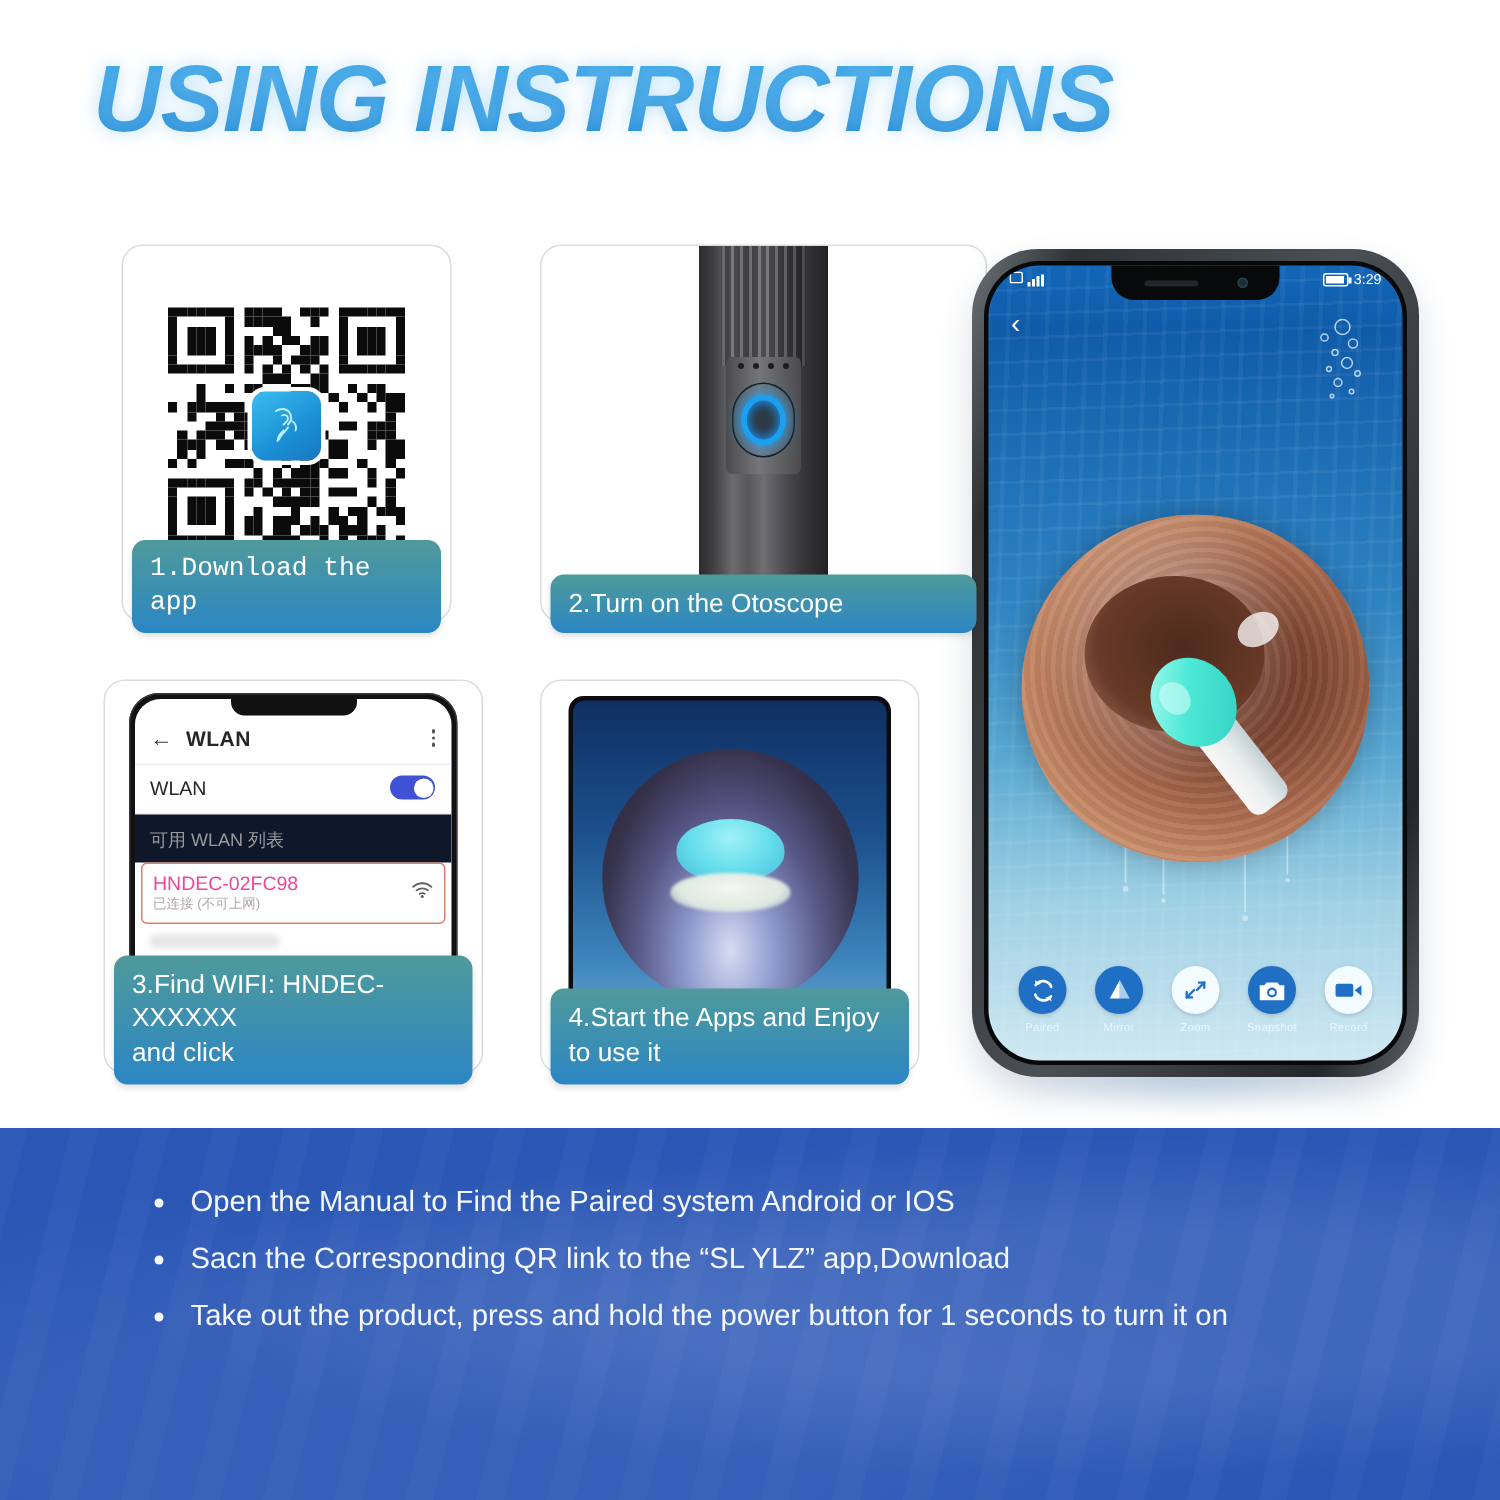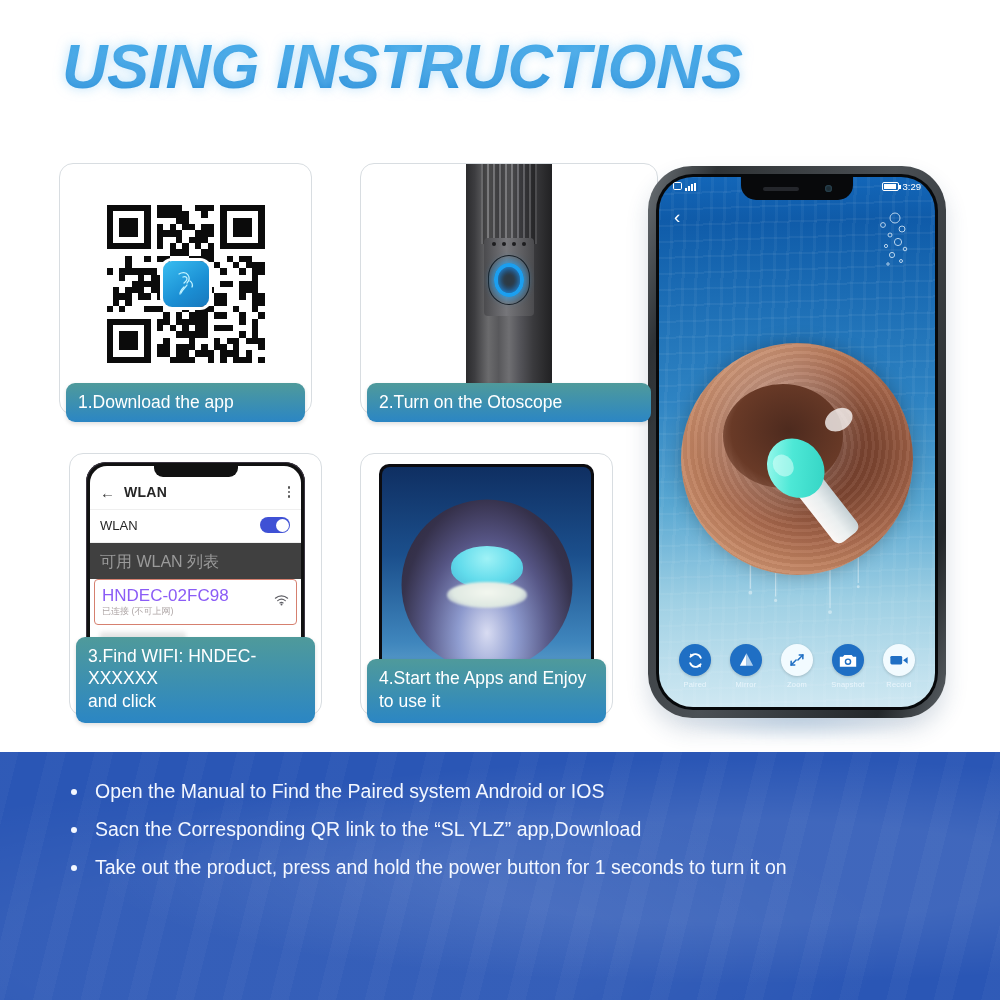--- a/index.html
+++ b/index.html
@@ -54,21 +54,21 @@
     color: #ffffff;
     font-size: 17.5px;
     line-height: 1.28;
     padding: 8px 12px 9px 12px;
     box-shadow: 0 2px 4px rgba(0,0,0,.13);
     z-index: 6;
   }
   .caption.two-line { padding-bottom: 11px; }
 
   
-  #card1 { left: 59px;  top: 163px; width: 253px; height: 252px; }
+  #card1 { left: 81px;  top: 163px; width: 220px; height: 252px; font-family: Liberation Mono, monospace; }
   #card2 { left: 360px; top: 163px; width: 298px; height: 252px; }
   #card3 { left: 69px;  top: 453px; width: 253px; height: 263px; }
   #card4 { left: 360px; top: 453px; width: 253px; height: 263px; }
 
   
   .qr-wrap {
     position: absolute;
     left: 50%; top: 48%;
     transform: translate(-50%,-50%);
     width: 158px; height: 158px;
@@ -176,34 +176,34 @@
   .wlan-row-label { font-size: 13px; color: #262626; }
   .toggle {
     margin-left:auto; width: 30px; height: 16px; border-radius: 9px;
     background: #3f51d5; position: relative;
   }
   .toggle::after {
     content:""; position:absolute; right:1.5px; top:1.5px;
     width:13px; height:13px; border-radius:50%; background:#fff;
   }
   .wlan-section {
-    font-size: 16px; color: #9a9a9a;
+    font-size: 12px; color: #9a9a9a;
     padding: 9px 10px 6px 10px;
     border-top: 1px solid #efefef;
-    background: #404040;
+    background: #0f172a;
   }
   .wlan-hit {
     margin: 0 4px;
     border: 1.4px solid #d6806f;
     border-radius: 4px;
     padding: 5px 7px 6px 7px;
     display:flex; align-items:center;
     background: #fff;
   }
-  .wlan-ssid { font-size: 17px; color: #8b5cf6; line-height:1.25; }
+  .wlan-ssid { font-size: 13px; color: #ec4899; line-height:1.25; }
   .wlan-sub  { font-size: 9px; color: #b0a8a8; line-height:1.3; }
   .wifi-ico { margin-left:auto; }
   .wlan-blur {
     margin-top: 7px;
     padding: 0 10px;
   }
   .wlan-blur > div {
     height: 9px; border-radius: 3px;
     background: #e6e6e6; filter: blur(2px);
     margin-bottom: 17px; width: 45%;
@@ -380,22 +380,23 @@
   .bottom::before {
     content:"";
     position:absolute; inset:0;
     background:
       radial-gradient(ellipse at 74% 48%, rgba(255,255,255,.10) 0 28%, rgba(255,255,255,0) 62%),
       radial-gradient(ellipse at 30% 80%, rgba(255,255,255,.05) 0 30%, rgba(255,255,255,0) 60%),
       repeating-linear-gradient(104deg, rgba(255,255,255,.026) 0 18px, rgba(255,255,255,0) 18px 46px);
   }
   .bullets {
     position: relative;
-    padding: 30px 0 0 68px;
+    padding: 30px 0 0 100px;
     list-style: none;
+    margin-top: 10px;
   }
   .bullets li {
     position: relative;
     color: #f3f7ff;
     font-size: 19.5px;
     line-height: 1.0;
     margin-bottom: 18.5px;
     padding-left: 27px;
     white-space: nowrap;
   }

